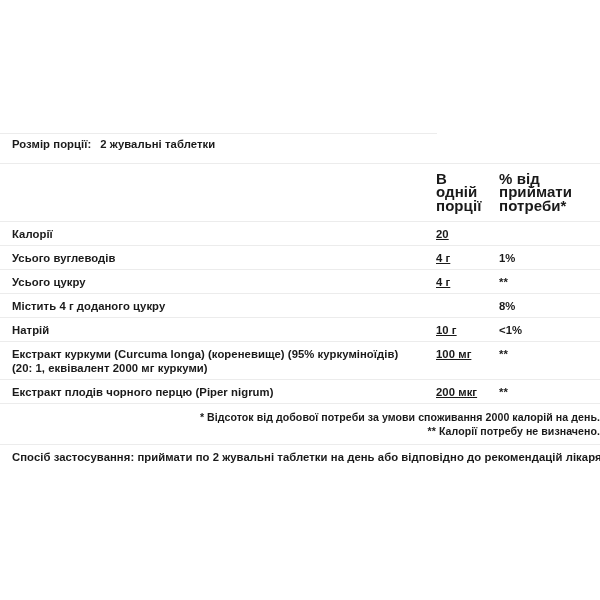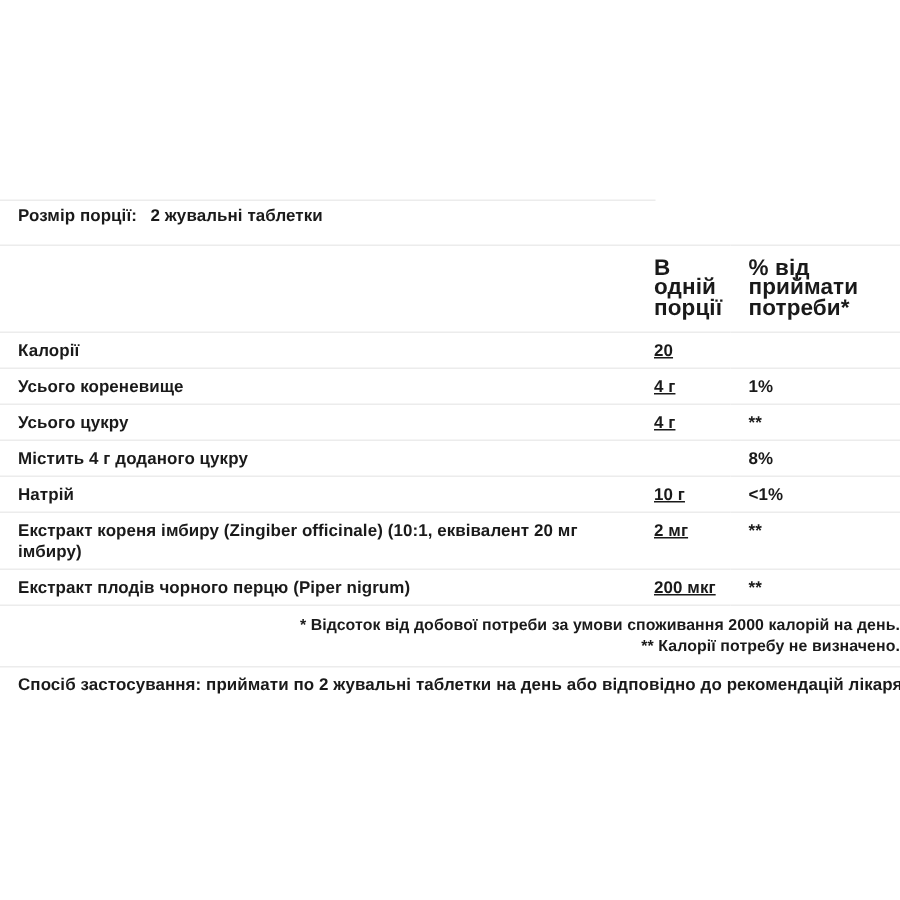--- a/index.html
+++ b/index.html
@@ -156,42 +156,42 @@
           <th class="col-dv">% від приймати потреби*</th>
         </tr>
       </thead>
       <tbody>
         <tr>
           <td class="col-name">Калорії</td>
           <td class="col-amt">20</td>
           <td class="col-dv"></td>
         </tr>
         <tr>
-          <td class="col-name">Усього кореневище</td>
+          <td class="col-name">Усього вуглеводів</td>
           <td class="col-amt">4 г</td>
           <td class="col-dv">1%</td>
         </tr>
         <tr>
           <td class="col-name">Усього цукру</td>
           <td class="col-amt">4 г</td>
           <td class="col-dv">**</td>
         </tr>
         <tr>
           <td class="col-name">Містить 4 г доданого цукру</td>
           <td class="col-amt"></td>
           <td class="col-dv">8%</td>
         </tr>
         <tr>
           <td class="col-name">Натрій</td>
           <td class="col-amt">10 г</td>
           <td class="col-dv">&lt;1%</td>
         </tr>
         <tr>
-          <td class="col-name">Екстракт кореня імбиру (Zingiber officinale) (10:1, еквівалент 20 мг імбиру)</td>
-          <td class="col-amt">2 мг</td>
+          <td class="col-name">Екстракт куркуми (Curcuma longa) (кореневище) (95% куркуміноїдів) (20: 1, еквівалент 2000 мг куркуми)</td>
+          <td class="col-amt">100 мг</td>
           <td class="col-dv">**</td>
         </tr>
         <tr>
           <td class="col-name">Екстракт плодів чорного перцю (Piper nigrum)</td>
           <td class="col-amt">200 мкг</td>
           <td class="col-dv">**</td>
         </tr>
         <tr>
           <td class="footnote-cell" colspan="3">
             <div>* Відсоток від добової потреби за умови споживання 2000 калорій на день.</div>

